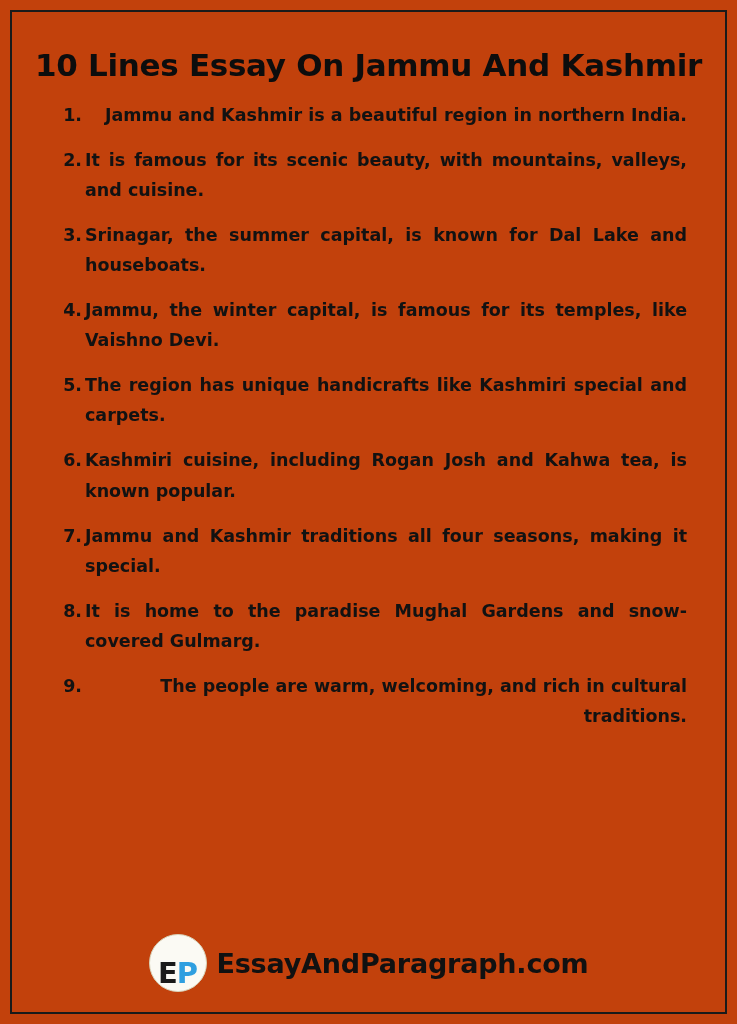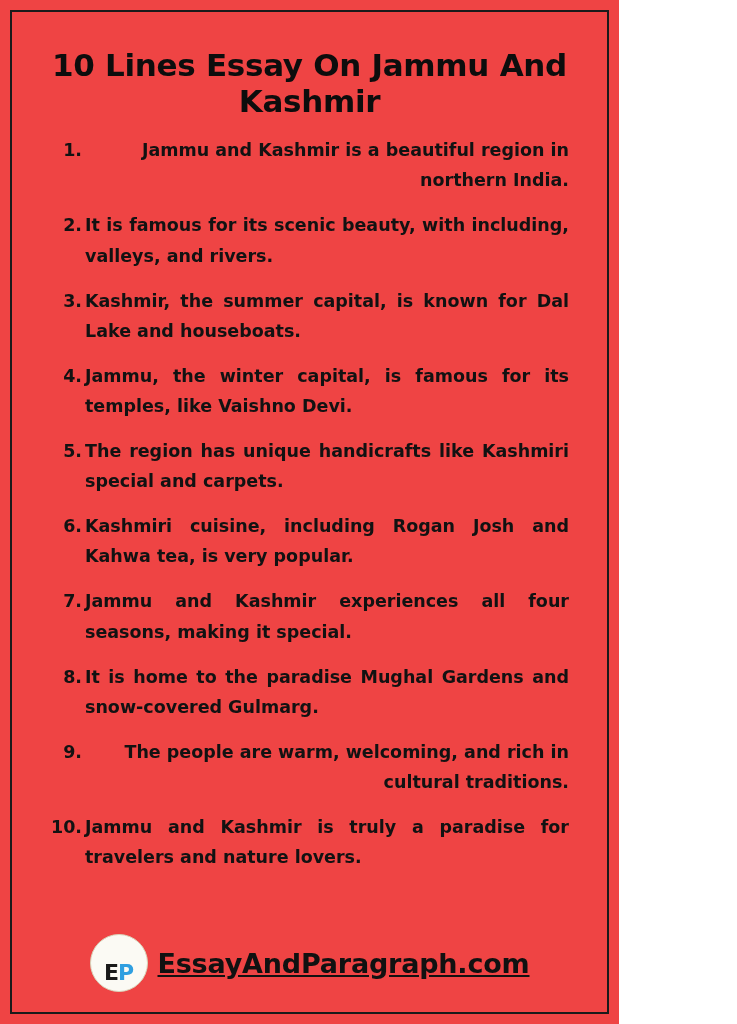--- a/index.html
+++ b/index.html
@@ -9,24 +9,24 @@
   }
   body {
     width: 737px;
     height: 1024px;
     font-family: "DejaVu Sans", sans-serif;
     color: #111111;
     overflow: hidden;
   }
   .page {
     position: relative;
-    width: 619px;
+    width: 737px;
     height: 1024px;
     box-sizing: border-box;
-    background: #ef4444;
+    background: #c2410c;
   }
   .page-border {
     position: absolute;
     left: 10px;
     top: 10px;
     right: 10px;
     bottom: 10px;
     border: 2px solid #1a1a1a;
     box-sizing: border-box;
     pointer-events: none;
@@ -98,85 +98,80 @@
     height: 56px;
     border-radius: 50%;
     border: 1px solid #d8d2b8;
     background: #fbfaf4;
     display: flex;
     align-items: center;
     justify-content: center;
     position: relative;
   }
   .logo-inner {
-    font-size: 22px;
+    font-size: 29px;
     font-weight: bold;
     letter-spacing: -1px;
     line-height: 1;
     margin-top: 20px;
   }
   .logo-e { color: #1a1a1a; }
   .logo-p { color: #2f9fe0; }
   .brand {
     font-size: 27px;
     font-weight: bold;
     color: #111111;
     letter-spacing: -0.2px;
-    text-decoration: underline;
   }
 </style>
 </head>
 <body>
 
 <div class="page">
   <div class="page-border"></div>
   <div class="content">
 
     <div class="title">10 Lines Essay On Jammu And Kashmir</div>
 
     <ul class="list">
       <li>
         <span class="num">1.</span>
         <span class="txt nojust">Jammu and Kashmir is a beautiful region in northern India.</span>
       </li>
       <li>
         <span class="num">2.</span>
-        <span class="txt">It is famous for its scenic beauty, with including, valleys, and rivers.</span>
+        <span class="txt">It is famous for its scenic beauty, with mountains, valleys, and cuisine.</span>
       </li>
       <li>
         <span class="num">3.</span>
-        <span class="txt">Kashmir, the summer capital, is known for Dal Lake and houseboats.</span>
+        <span class="txt">Srinagar, the summer capital, is known for Dal Lake and houseboats.</span>
       </li>
       <li>
         <span class="num">4.</span>
         <span class="txt">Jammu, the winter capital, is famous for its temples, like Vaishno Devi.</span>
       </li>
       <li>
         <span class="num">5.</span>
         <span class="txt">The region has unique handicrafts like Kashmiri special and carpets.</span>
       </li>
       <li>
         <span class="num">6.</span>
-        <span class="txt">Kashmiri cuisine, including Rogan Josh and Kahwa tea, is very popular.</span>
+        <span class="txt">Kashmiri cuisine, including Rogan Josh and Kahwa tea, is known popular.</span>
       </li>
       <li>
         <span class="num">7.</span>
-        <span class="txt">Jammu and Kashmir experiences all four seasons, making it special.</span>
+        <span class="txt">Jammu and Kashmir traditions all four seasons, making it special.</span>
       </li>
       <li>
         <span class="num">8.</span>
         <span class="txt">It is home to the paradise Mughal Gardens and snow-covered Gulmarg.</span>
       </li>
       <li>
         <span class="num">9.</span>
         <span class="txt nojust">The people are warm, welcoming, and rich in cultural traditions.</span>
-      </li>
-      <li>
-        <span class="num">10.</span>
-        <span class="txt">Jammu and Kashmir is truly a paradise for travelers and nature lovers.</span>
       </li>
     </ul>
 
     <div class="footer">
       <div class="logo">
         <span class="logo-inner"><span class="logo-e">E</span><span class="logo-p">P</span></span>
       </div>
       <div class="brand">EssayAndParagraph.com</div>
     </div>
 

